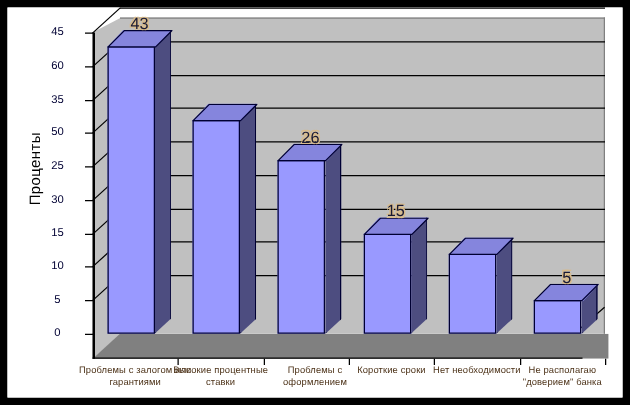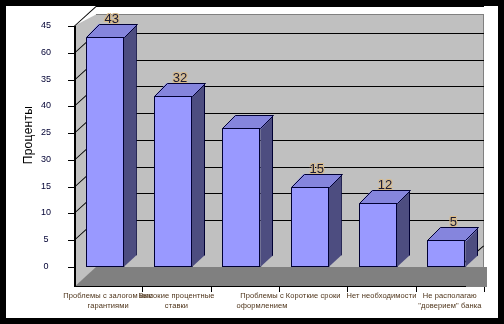--- a/index.html
+++ b/index.html
@@ -304,21 +304,21 @@
         <div class="y-tick" style="top: 153.889px;"></div>
         <div class="y-label-wrap" style="top: 153.889px;">
           <div class="y-label">30</div>
         </div>
         <div class="y-tick" style="top: 127.111px;"></div>
         <div class="y-label-wrap" style="top: 127.111px;">
           <div class="y-label">25</div>
         </div>
         <div class="y-tick" style="top: 100.333px;"></div>
         <div class="y-label-wrap" style="top: 100.333px;">
-          <div class="y-label">40</div>
+          <div class="y-label">50</div>
         </div>
         <div class="y-tick" style="top: 73.5556px;"></div>
         <div class="y-label-wrap" style="top: 73.5556px;">
           <div class="y-label">35</div>
         </div>
         <div class="y-tick" style="top: 46.7778px;"></div>
         <div class="y-label-wrap" style="top: 46.7778px;">
           <div class="y-label">60</div>
         </div>
         <div class="y-tick" style="top: 20px;"></div>
@@ -338,64 +338,63 @@
         </div>
         <div class="data-label" style="left: 79.6667px; top: 4.71111px;">43</div>
         <div class="bar-group" style="left: 148px; top: 76.6222px; height: 184.378px; width: 51px;">
           <div class="bar-side" style="height: 184.378px;"></div>
           <div class="bar-front" style="height: 171.378px;"></div>
           <div class="bar-top-shape" style="top: 0px;"></div>
           <svg width="52" height="15" style="position: absolute; left: 0px; top: 0px;">
             <polygon points="0.5,13.5 13.5,0.5 51.5,0.5 38.5,13.5" fill="none" stroke="#000033" stroke-width="1"></polygon>
           </svg>
         </div>
-        <div class="data-label" style="left: 148px; top: 63.6222px;">32</div>
         <div class="bar-group" style="left: 216.333px; top: 108.756px; height: 152.244px; width: 51px;">
           <div class="bar-side" style="height: 152.244px;"></div>
           <div class="bar-front" style="height: 139.244px;"></div>
           <div class="bar-top-shape" style="top: 0px;"></div>
           <svg width="52" height="15" style="position: absolute; left: 0px; top: 0px;">
             <polygon points="0.5,13.5 13.5,0.5 51.5,0.5 38.5,13.5" fill="none" stroke="#000033" stroke-width="1"></polygon>
           </svg>
         </div>
+        <div class="data-label" style="left: 216.333px; top: 95.7556px;">26</div>
         <div class="bar-group" style="left: 284.667px; top: 167.667px; height: 93.3333px; width: 51px;">
           <div class="bar-side" style="height: 93.3333px;"></div>
           <div class="bar-front" style="height: 80.3333px;"></div>
           <div class="bar-top-shape" style="top: 0px;"></div>
           <svg width="52" height="15" style="position: absolute; left: 0px; top: 0px;">
             <polygon points="0.5,13.5 13.5,0.5 51.5,0.5 38.5,13.5" fill="none" stroke="#000033" stroke-width="1"></polygon>
           </svg>
         </div>
         <div class="data-label" style="left: 284.667px; top: 154.667px;">15</div>
         <div class="bar-group" style="left: 353px; top: 183.733px; height: 77.2667px; width: 51px;">
           <div class="bar-side" style="height: 77.2667px;"></div>
           <div class="bar-front" style="height: 64.2667px;"></div>
           <div class="bar-top-shape" style="top: 0px;"></div>
           <svg width="52" height="15" style="position: absolute; left: 0px; top: 0px;">
             <polygon points="0.5,13.5 13.5,0.5 51.5,0.5 38.5,13.5" fill="none" stroke="#000033" stroke-width="1"></polygon>
           </svg>
         </div>
-        <div class="data-label" style="left: 353px; top: 170.733px;">12</div>
         <div class="bar-group" style="left: 421.333px; top: 221.222px; height: 39.7778px; width: 51px;">
           <div class="bar-side" style="height: 39.7778px;"></div>
           <div class="bar-front" style="height: 26.7778px;"></div>
           <div class="bar-top-shape" style="top: 0px;"></div>
           <svg width="52" height="15" style="position: absolute; left: 0px; top: 0px;">
             <polygon points="0.5,13.5 13.5,0.5 51.5,0.5 38.5,13.5" fill="none" stroke="#000033" stroke-width="1"></polygon>
           </svg>
         </div>
         <div class="data-label" style="left: 421.333px; top: 208.222px;">5</div>
       </div>
 
     <div id="cat-labels">
         <div class="cat-label" style="left: 57.1667px; text-align: center;">Проблемы с залогом или гарантиями</div>
         <div class="cat-tick" style="left: 136.333px;"></div>
         <div class="cat-label" style="left: 125.5px;">Высокие процентные ставки</div>
         <div class="cat-tick" style="left: 204.667px;"></div>
-        <div class="cat-label" style="left: 211px;">Проблемы с оформлением</div>
+        <div class="cat-label" style="left: 201px;">Проблемы с оформлением</div>
         <div class="cat-tick" style="left: 273px;"></div>
         <div class="cat-label" style="left: 262.167px;">Короткие сроки</div>
         <div class="cat-tick" style="left: 341.333px;"></div>
         <div class="cat-label" style="left: 330.5px;">Нет необходимости</div>
         <div class="cat-tick" style="left: 409.667px;"></div>
         <div class="cat-label" style="left: 398.833px;">Не располагаю "доверием" банка</div>
         <div class="cat-tick" style="left: 478px;"></div>
       </div>
 
   </div>

